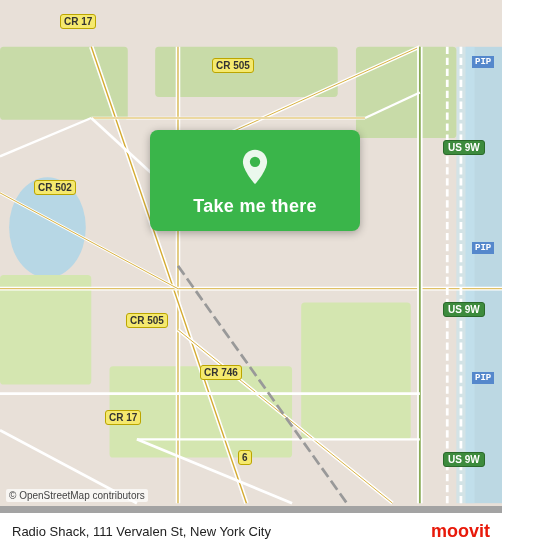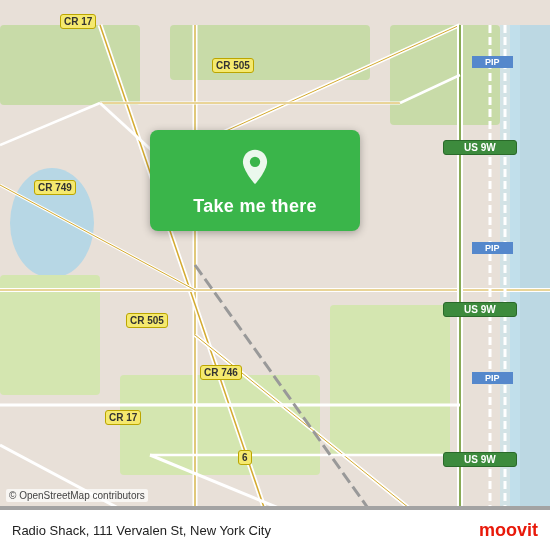--- a/index.html
+++ b/index.html
@@ -5,21 +5,21 @@
     * { margin: 0; padding: 0; box-sizing: border-box; }
     body {
       width: 550px;
       height: 550px;
       overflow: hidden;
       font-family: Arial, sans-serif;
       position: relative;
     }
 
     #map-container {
-      width: 550px;
+      width: 502px;
       height: 550px;
       position: relative;
       overflow: hidden;
     }
 
     
     #map-bg {
       width: 100%;
       height: 100%;
       background-color: #e8e0d8;
@@ -69,21 +69,21 @@
     #bottom-bar {
       position: absolute;
       bottom: 0;
       left: 0;
       width: 100%;
       background: white;
       padding: 8px 12px;
       display: flex;
       align-items: center;
       justify-content: space-between;
-      border-top: 4px solid #a3a3a3;
+      border-top: 7px solid #a3a3a3;
       min-height: 44px;
     }
 
     #bottom-text {
       font-size: 13px;
       color: #222;
       flex: 1;
     }
 
     #moovit-logo {
@@ -123,32 +123,33 @@
       color: #333;
     }
 
     .highway-label {
       position: absolute;
       background: #3d8b3d;
       border: 1px solid #2a6a2a;
       border-radius: 3px;
       font-size: 10px;
       font-weight: bold;
-      padding: 1px 20px;
+      padding: 1px 4px;
       color: white;
     }
 
     .pip-label {
       position: absolute;
       background: #5588cc;
       border-radius: 0;
       font-size: 9px;
       font-weight: bold;
-      padding: 1px 13px;
+      padding: 1px 3px;
       color: white;
+      font-family: Liberation Mono, monospace;
     }
   </style>
 </head>
 <body>
 
 <div id="map-container">
 
   <div id="map-bg"></div>
 
   <svg id="map-svg" viewBox="0 0 550 500">
@@ -202,21 +203,21 @@
 
     <line x1="195" y1="240" x2="380" y2="500" stroke="#999" stroke-width="3" stroke-dasharray="12,5"></line>
 
     <line x1="100" y1="78" x2="0" y2="120" stroke="#fff" stroke-width="2.5"></line>
     <line x1="195" y1="165" x2="100" y2="78" stroke="#fff" stroke-width="3"></line>
     <line x1="400" y1="78" x2="460" y2="50" stroke="#fff" stroke-width="2.5"></line>
   </svg>
 
   <div class="road-label" style="left:60px;top:14px">CR 17</div>
   <div class="road-label" style="left:212px;top:58px">CR 505</div>
-  <div class="road-label" style="left:34px;top:180px">CR 749</div>
+  <div class="road-label" style="left:34px;top:180px">CR 502</div>
   <div class="road-label" style="left:126px;top:313px">CR 505</div>
   <div class="road-label" style="left:200px;top:365px">CR 746</div>
   <div class="road-label" style="left:105px;top:410px">CR 17</div>
   <div class="road-label" style="left:238px;top:450px">6</div>
 
   <div class="highway-label" style="left:443px;top:140px">US 9W</div>
   <div class="highway-label" style="left:443px;top:302px">US 9W</div>
   <div class="highway-label" style="left:443px;top:452px">US 9W</div>
 
   <div class="pip-label" style="left:472px;top:56px">PIP</div>

